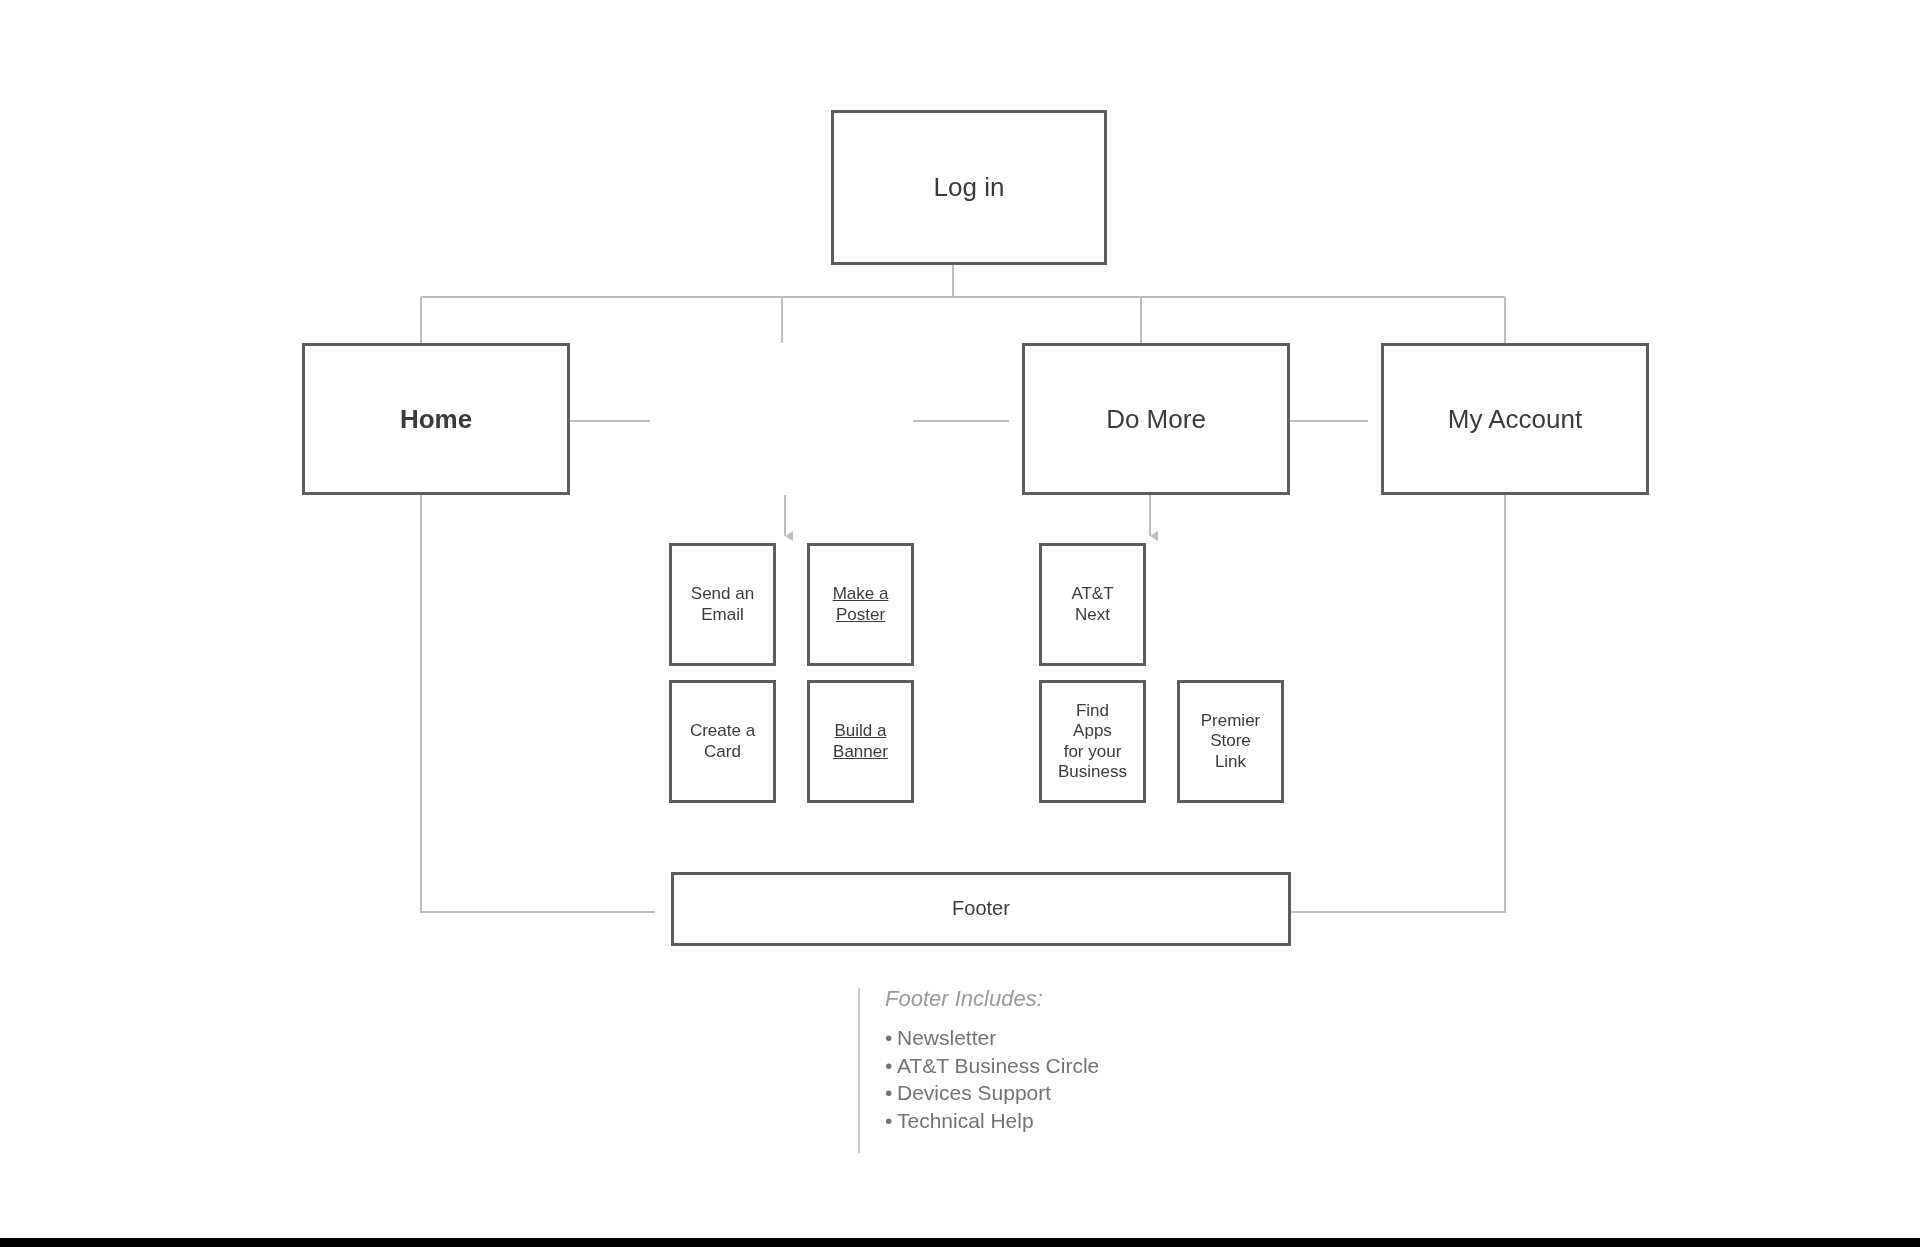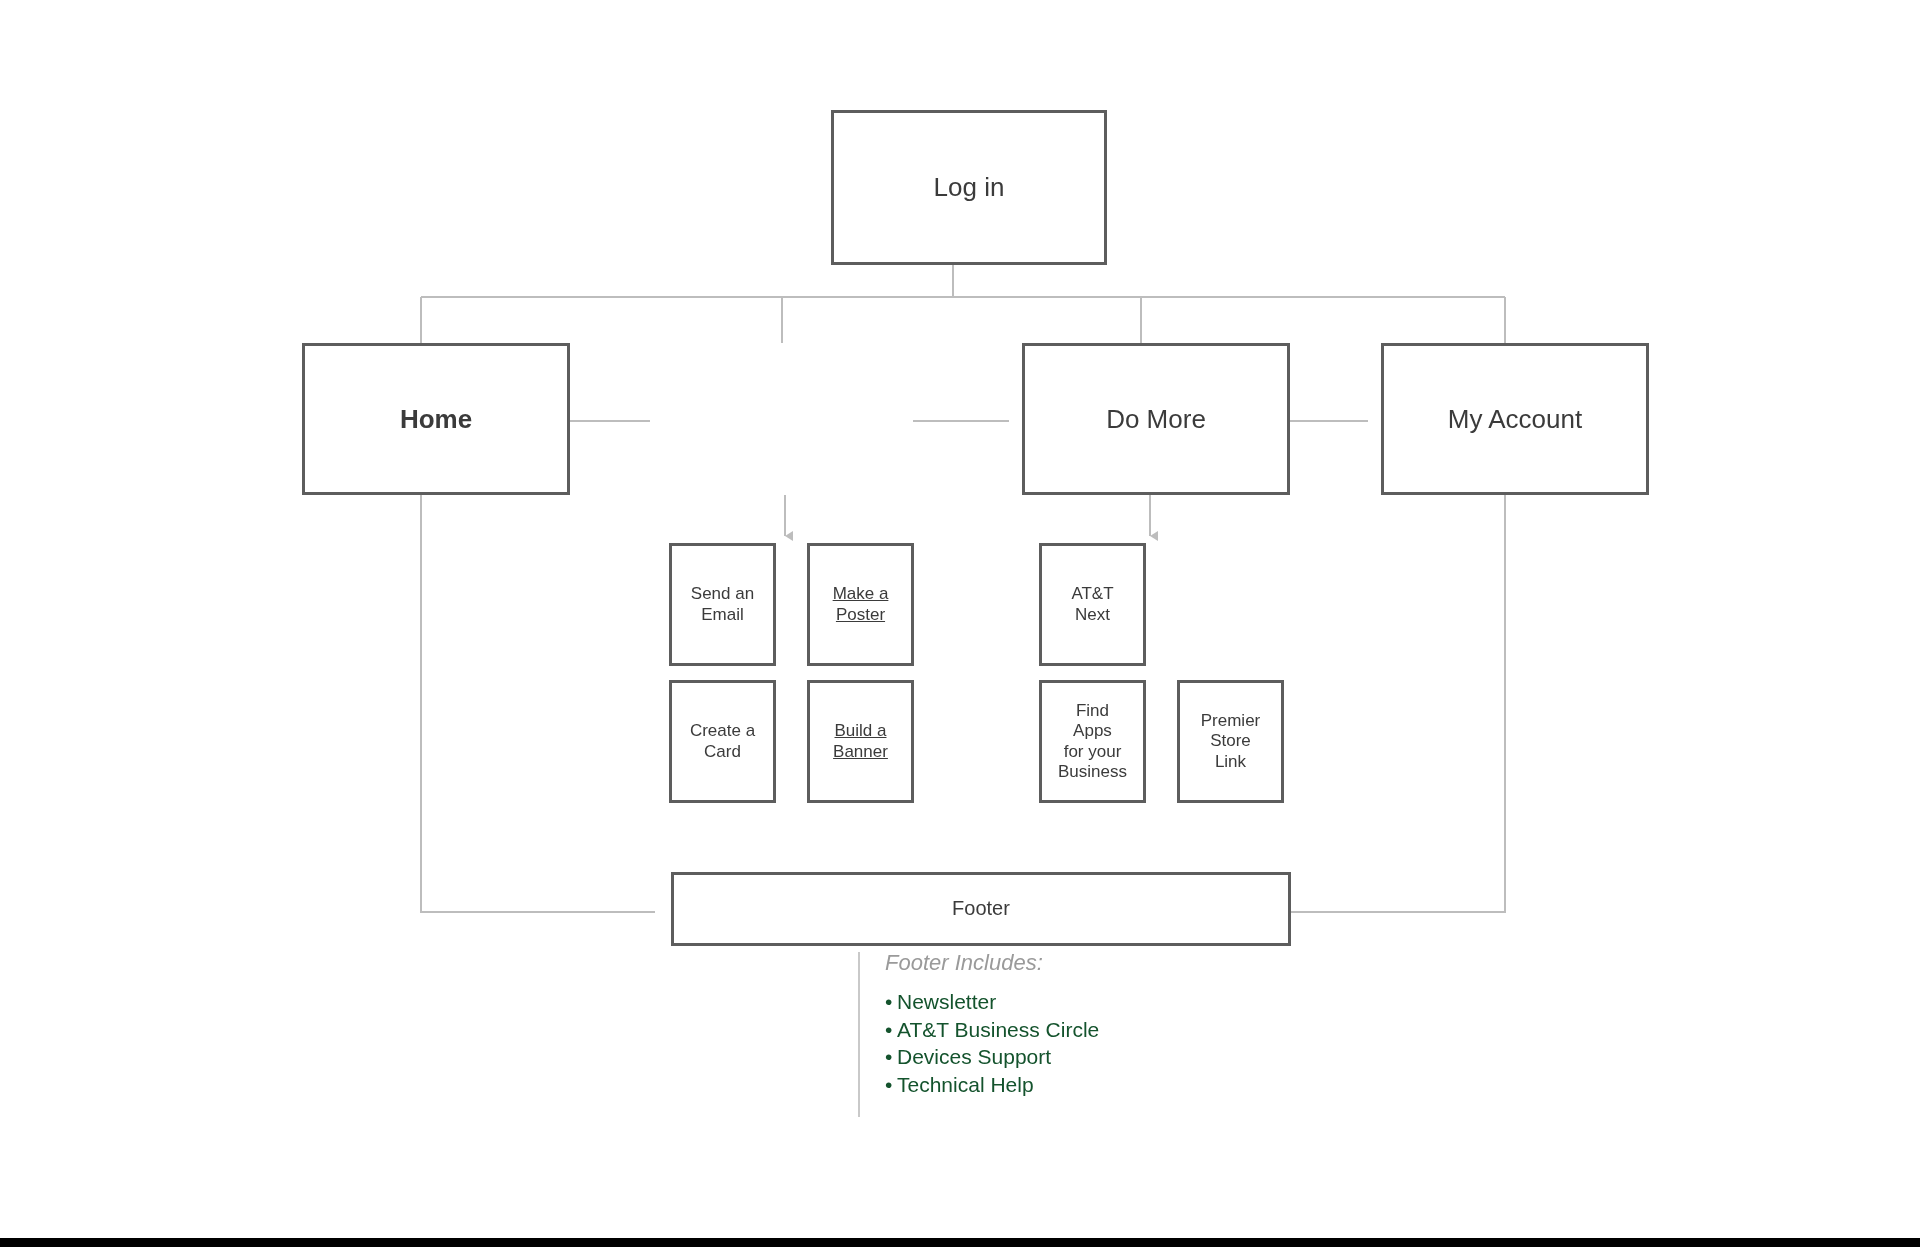--- a/index.html
+++ b/index.html
@@ -96,41 +96,41 @@
     width: 620px;
     height: 74px;
     font-size: 20px;
   }
 
   
   #footer-note {
     position: absolute;
     z-index: 2;
     left: 858px;
-    top: 952px;
+    top: 988px;
     width: 340px;
     padding-left: 25px;
     border-left: 2px solid #c9c9c9;
     padding-bottom: 18px;
   }
   #footer-note .note-heading {
     font-style: italic;
     font-size: 22px;
     color: #9a9a9a;
     margin: 0 0 14px 0;
     line-height: 1;
   }
   #footer-note ul {
     list-style: none;
     margin: 0;
     padding: 0;
   }
   #footer-note li {
     font-size: 21px;
-    color: #14532d;
+    color: #737373;
     line-height: 1.32;
     white-space: nowrap;
   }
   #footer-note li .bullet {
     display: inline-block;
     width: 12px;
   }
 
   
   #bottom-bar {

